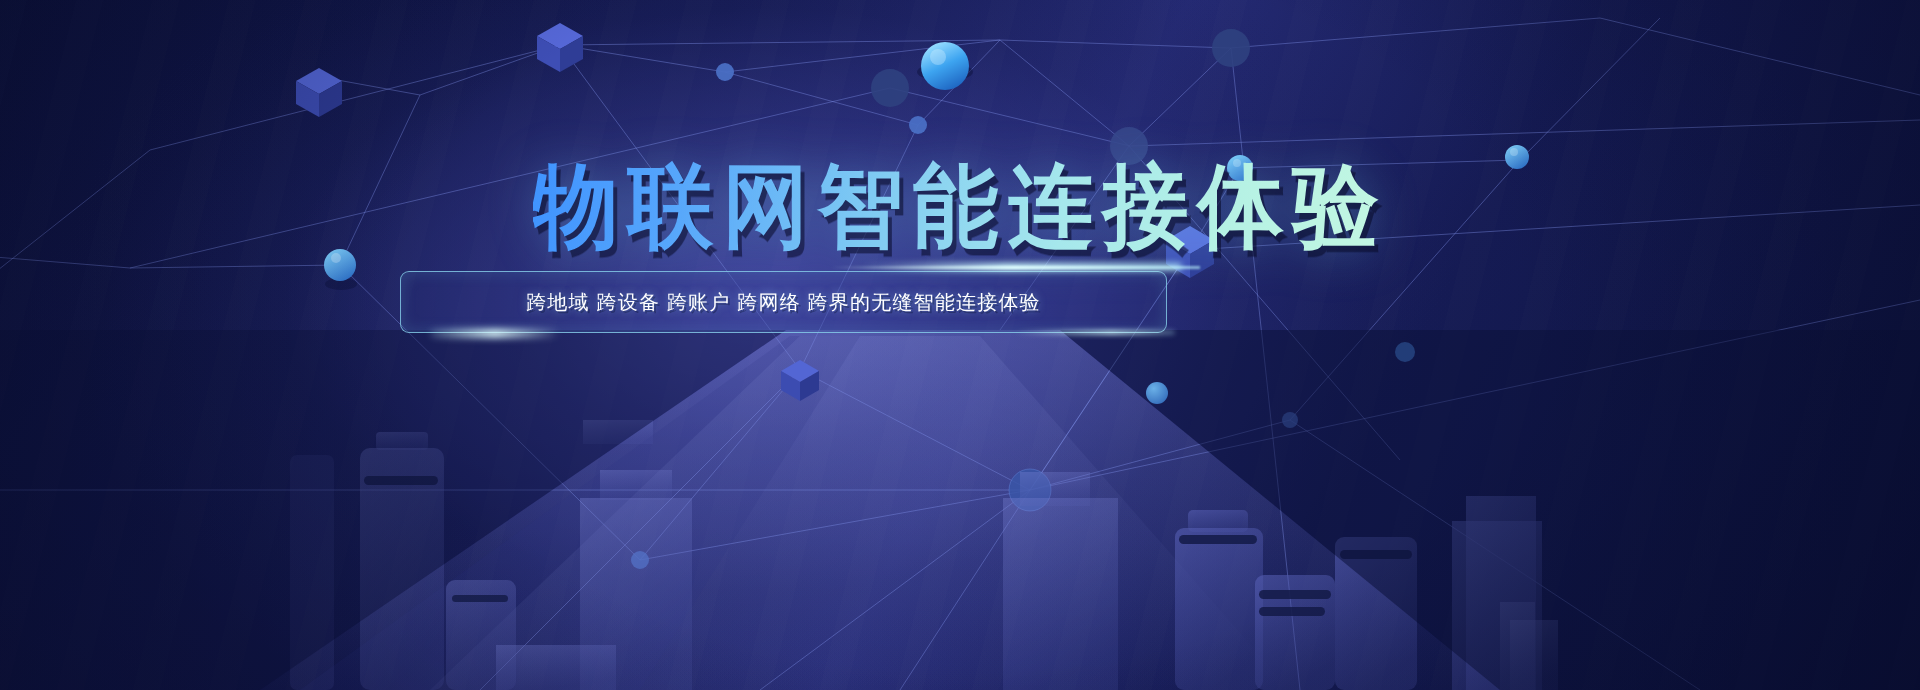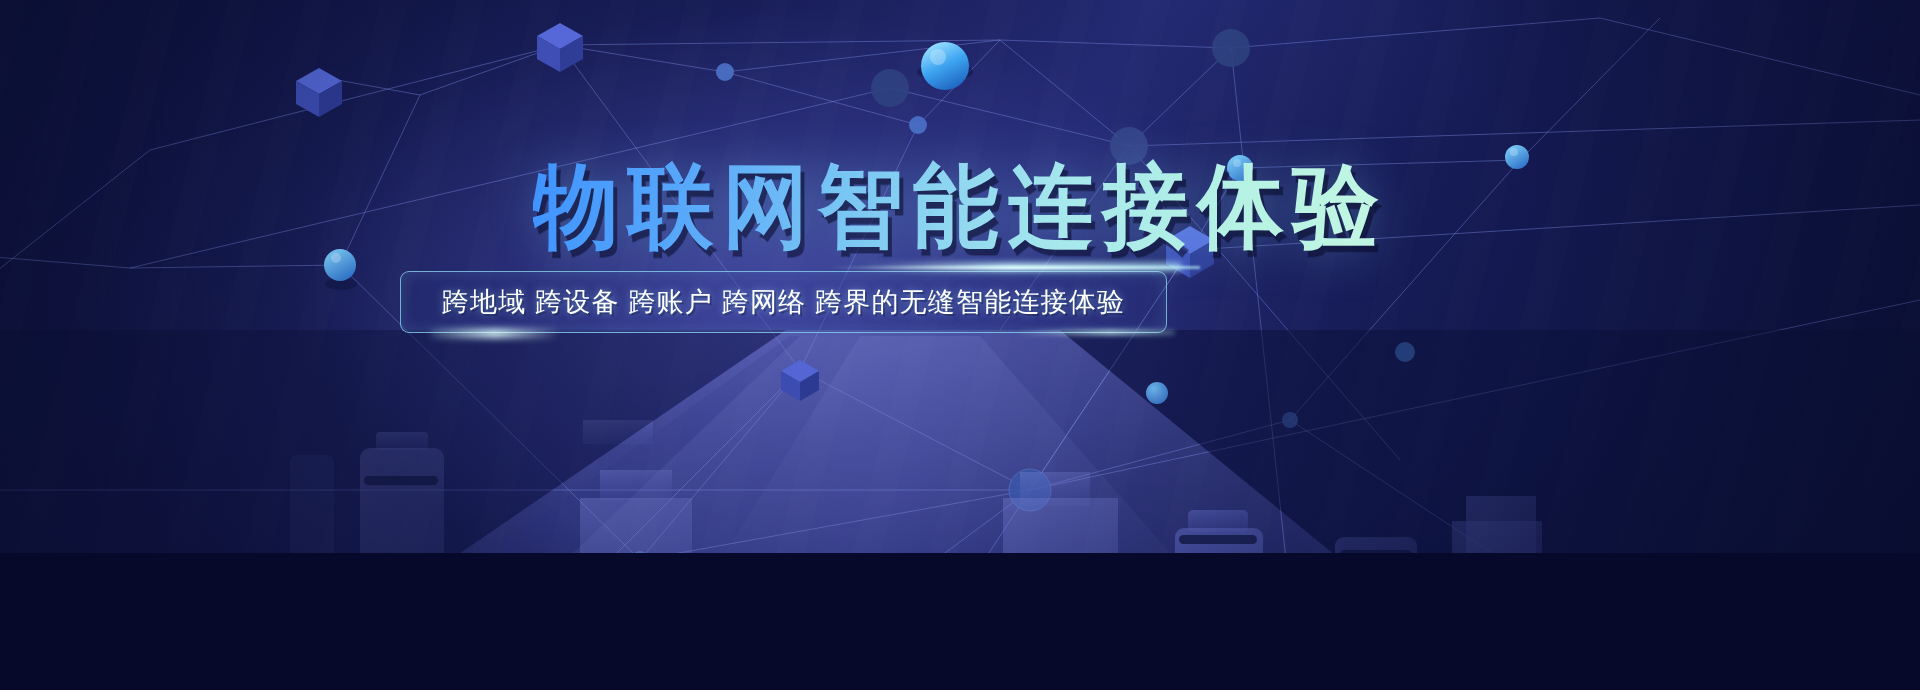--- a/index.html
+++ b/index.html
@@ -1,20 +1,20 @@
 <!DOCTYPE html>
 <html><head>
 <meta charset="utf-8">
 <title>IoT Banner</title>
 <style>
   html,body{margin:0;padding:0;background:#07092a;}
   *{box-sizing:border-box;}
   #stage{
     position:relative;
-    width:1920px;height:553px;
+    width:1920px;height:690px;
     overflow:hidden;
     font-family:"Liberation Sans","DejaVu Sans",sans-serif;
     background:#0a1038;
   }
   
   .bg-base{
     position:absolute;inset:0;
     background:
       radial-gradient(ellipse 700px 430px at 760px 300px, rgba(86,92,190,0.60) 0%, rgba(62,66,155,0.38) 35%, rgba(30,34,98,0.12) 68%, rgba(10,16,56,0) 100%),
       radial-gradient(ellipse 1150px 760px at 720px 360px, rgba(55,60,150,0.45) 0%, rgba(28,32,95,0.18) 55%, rgba(10,16,56,0) 100%),
@@ -53,21 +53,21 @@
   .sub-box{
     position:absolute;left:400px;top:271px;width:767px;height:62px;
     border:1.6px solid rgba(140,215,240,0.78);
     border-radius:9px;
     background:linear-gradient(100deg, rgba(40,47,120,0.30) 0%, rgba(56,64,150,0.36) 50%, rgba(40,47,120,0.28) 100%);
     display:flex;align-items:center;justify-content:center;
     z-index:15;
     box-shadow:0 0 16px rgba(110,200,235,0.18) inset;
   }
   .sub-text{
-    font-size:27px;color:#ffffff;letter-spacing:1.2px;
+    font-size:20px;color:#ffffff;letter-spacing:1.2px;
     white-space:nowrap;
     text-shadow:0 0 9px rgba(150,220,255,.55), 2px 2px 0 rgba(10,16,56,.45);
   }
   .glow-bar{position:absolute;z-index:16;pointer-events:none;}
   .glow-top{
     left:862px;top:263px;width:320px;height:8px;
     background:linear-gradient(90deg, rgba(180,245,255,0) 0%, rgba(205,250,255,0.95) 45%, rgba(185,245,255,0.70) 100%);
     filter:blur(3.2px);border-radius:4px;
   }
   .glow-top2{

